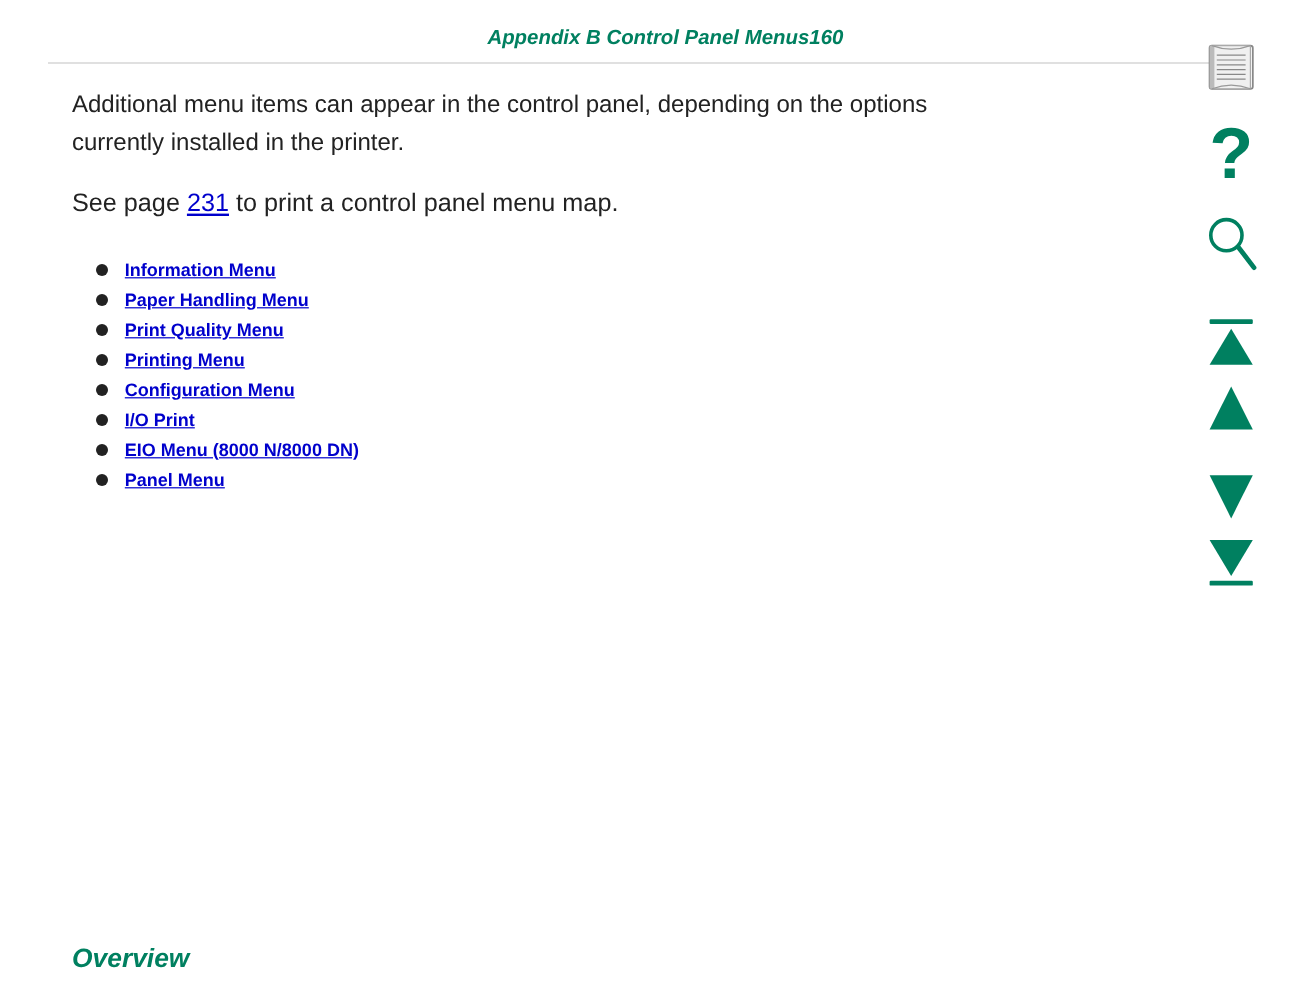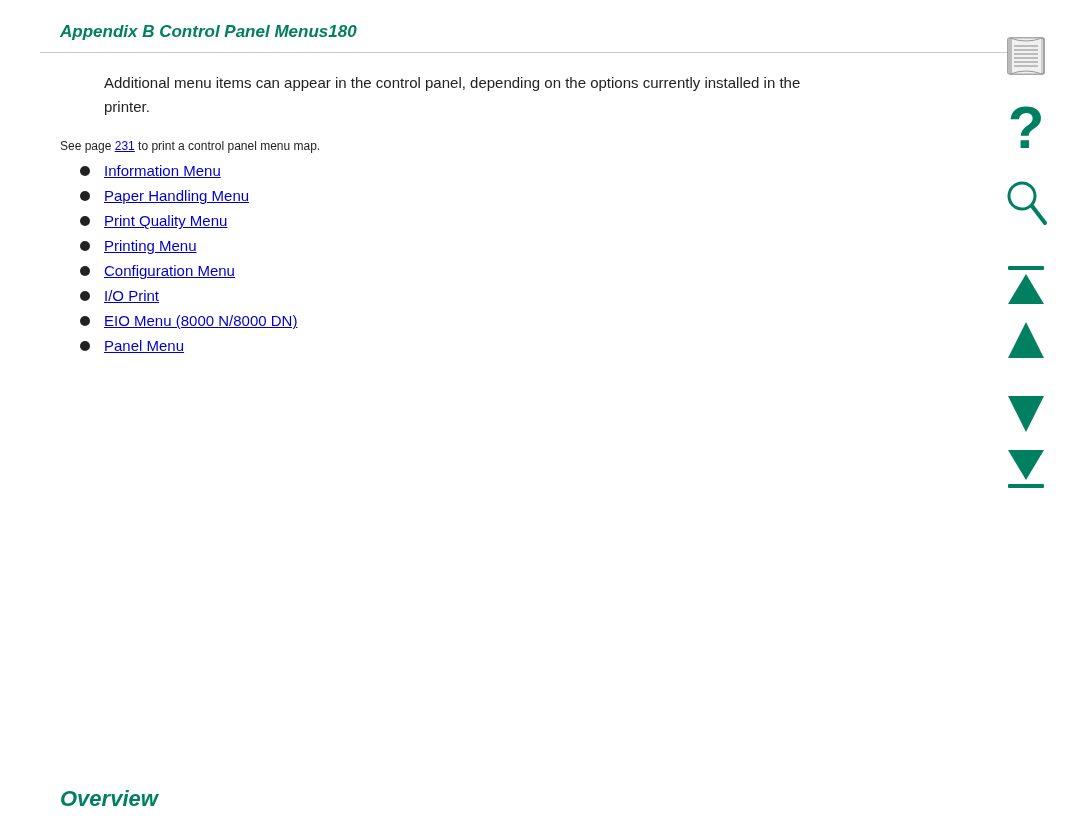--- a/index.html
+++ b/index.html
@@ -18,23 +18,23 @@
     .page-container {
       width: 1080px;
       height: 834px;
       position: relative;
       padding: 0;
     }
 
     
     .header {
       display: flex;
-      justify-content: flex-start;
+      justify-content: center;
       align-items: center;
-      padding: 22px 60px 10px 60px;
+      padding: 22px 60px 10px 89px;
       border-bottom: none;
     }
 
     .header-title {
       font-style: italic;
       font-weight: bold;
       color: #008060;
       font-size: 17px;
     }
 
@@ -45,49 +45,49 @@
       font-size: 17px;
     }
 
     
     .main-content {
       padding: 18px 60px 18px 60px;
       max-width: 880px;
     }
 
     .intro-text {
-      font-size: 15px;
+      font-size: 20px;
       color: #222;
       line-height: 1.6;
       margin-bottom: 18px;
-      margin-left: 44px;
     }
 
     .see-page-text {
-      font-size: 12px;
+      font-size: 21px;
       color: #222;
-      margin-bottom: 6px;
+      margin-bottom: 30px;
       line-height: 1.6;
     }
 
     .see-page-text a {
       color: #0000cc;
       text-decoration: underline;
     }
 
     .appendix-includes {
       font-size: 15px;
       color: #222;
       margin-bottom: 10px;
     }
 
     .menu-list {
       list-style: none;
       padding: 0;
       margin: 0 0 0 20px;
+      font-weight: bold;
     }
 
     .menu-list li {
       display: flex;
       align-items: center;
       margin-bottom: 8px;
       font-size: 15px;
     }
 
     .bullet {
@@ -181,21 +181,21 @@
       margin: 0 40px;
     }
   </style>
 </head>
 <body>
 
 <div class="page-container">
 
   <div class="header">
     <span class="header-title">Appendix B   Control Panel Menus</span>
-    <span class="header-page">180</span>
+    <span class="header-page">160</span>
   </div>
 
   <hr class="header-rule">
 
   <div class="main-content">
 
     <p class="intro-text">Additional menu items can appear in the control panel, depending on the options currently installed in the printer.</p>
 
     <p class="see-page-text">
       <span>See page </span><a href="#">231</a><span> to print a control panel menu map.</span>

